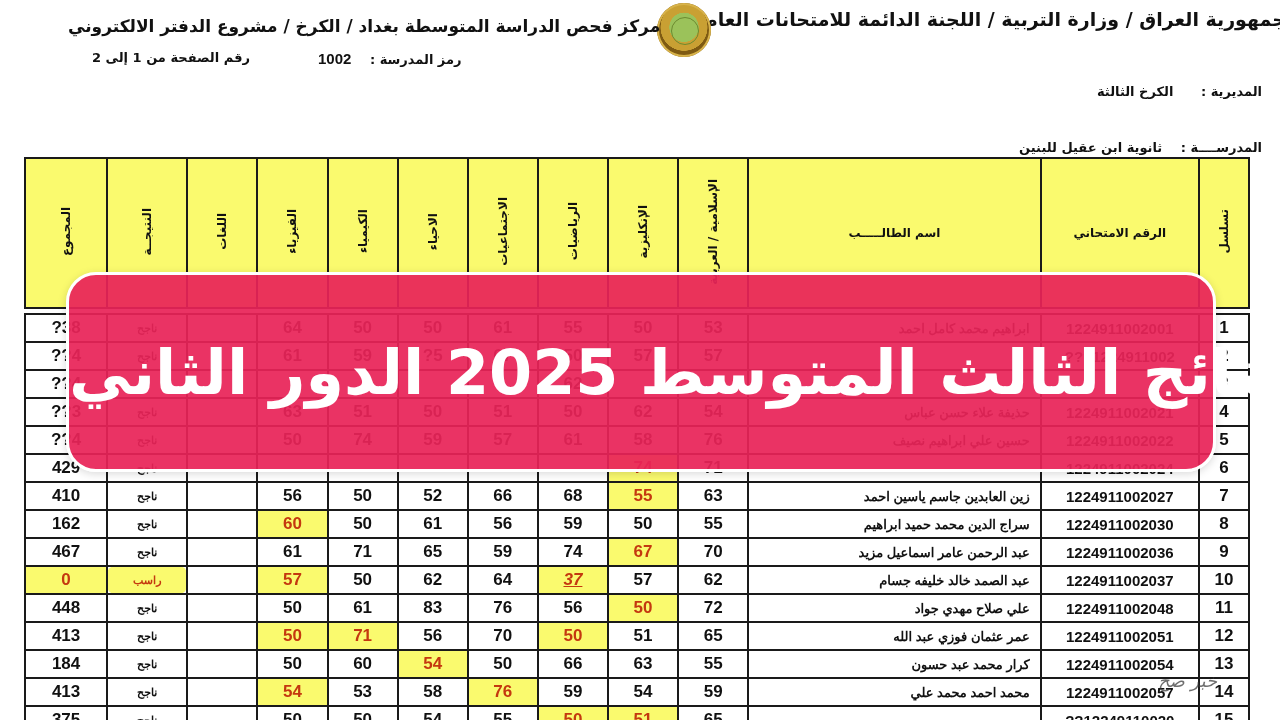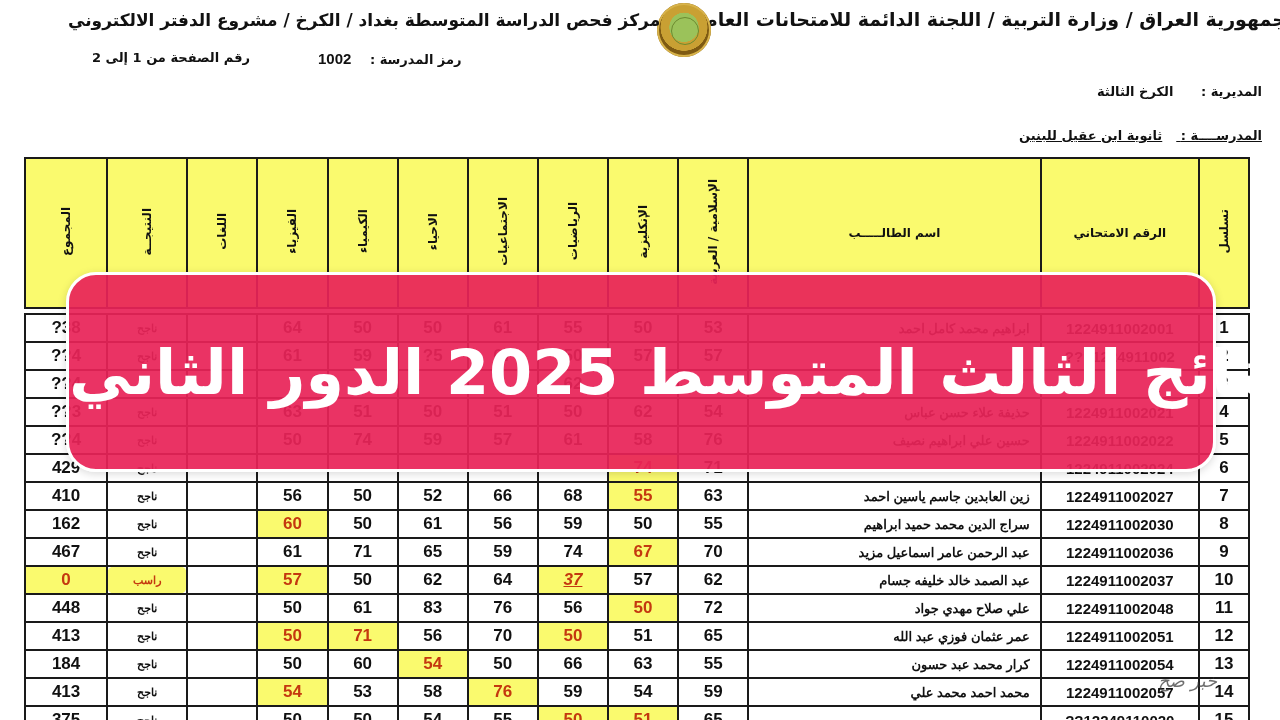--- a/index.html
+++ b/index.html
@@ -4,21 +4,21 @@
 <style>
   html, body { margin:0; padding:0; }
   body {
     width:1280px; height:720px; overflow:hidden; position:relative;
     background:#ffffff;
     font-family:"DejaVu Sans", sans-serif;
     color:#111;
   }
   .doc { position:absolute; left:0; top:0; width:1280px; height:720px; direction:rtl; }
   .hdr-right-title { position:absolute; top:8px; right:-6px; font-size:19px; font-weight:bold; white-space:nowrap; }
-  .hdr-left-title { position:absolute; top:10px; left:68px; font-size:17px; font-weight:bold; white-space:nowrap; }
+  .hdr-left-title { position:absolute; top:16px; left:68px; font-size:17px; font-weight:bold; white-space:nowrap; }
   .emblem { position:absolute; left:657px; top:3px; width:54px; height:54px; border-radius:50%;
     background:radial-gradient(circle at 50% 45%, #9bc25a 0 36%, #c9a033 37% 58%, #7e5a12 59% 100%);
     box-shadow:0 0 0 2px #d8b34a inset; }
   .emblem-inner { position:absolute; left:14px; top:14px; width:26px; height:26px; border-radius:50%; border:1px solid #6b8a2f; }
   .meta-line { position:absolute; font-size:13px; font-weight:bold; white-space:nowrap; }
   .table-wrap { position:absolute; left:24px; top:157px; width:1226px; }
   table { border-collapse:collapse; width:100%; table-layout:fixed; direction:rtl; }
   th, td { border:2px solid #1a1a1a; text-align:center; padding:0; }
   th { background:#fafa6e; height:148px; font-size:12px; font-weight:bold; }
   th .vert { display:inline-block; writing-mode:vertical-rl; transform:rotate(180deg); white-space:nowrap; }
@@ -51,21 +51,21 @@
 
   <div class="meta-line" style="left:318px; top:50px;">
     <span>رمز المدرسة :</span>
     <span style="font-family:'Liberation Sans',sans-serif;font-size:15px;margin-right:14px;">1002</span>
   </div>
   <div class="meta-line" style="left:92px; top:50px;">رقم الصفحة من  1  إلى 2</div>
   <div class="meta-line" style="right:18px; top:84px;">
     <span>المديرية :</span>
     <span style="margin-right:23px;">الكرخ الثالثة</span>
   </div>
-  <div class="meta-line" style="right:18px; top:128px;text-decoration:underline;">
+  <div class="meta-line" style="right:18px; top:140px;">
     <span>المدرســــة :</span>
     <span style="margin-right:14px;">ثانوية ابن عقيل للبنين</span>
   </div>
 
   <div class="table-wrap">
     <table>
       <colgroup>
         <col style="width:50px">
           <col style="width:158px">
           <col style="width:292px">

